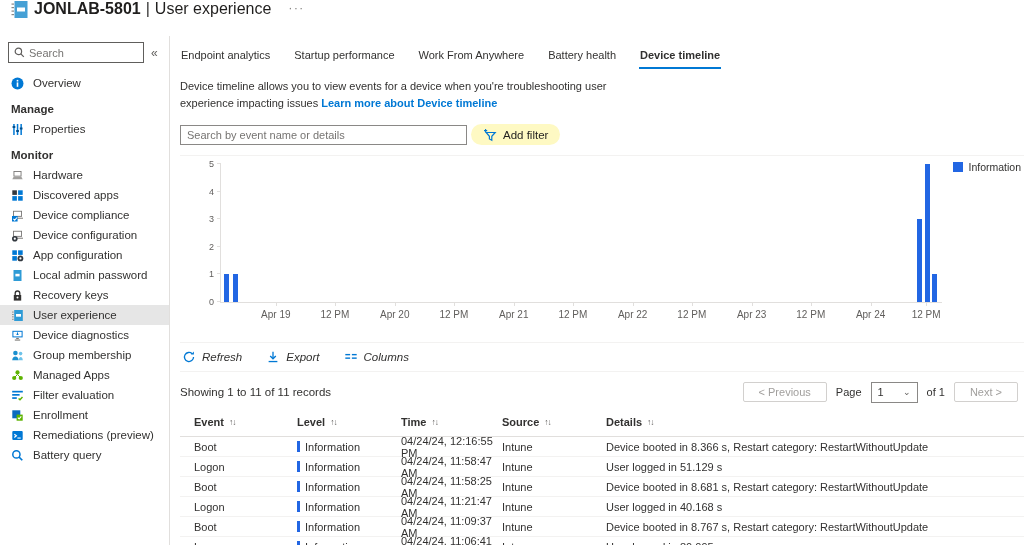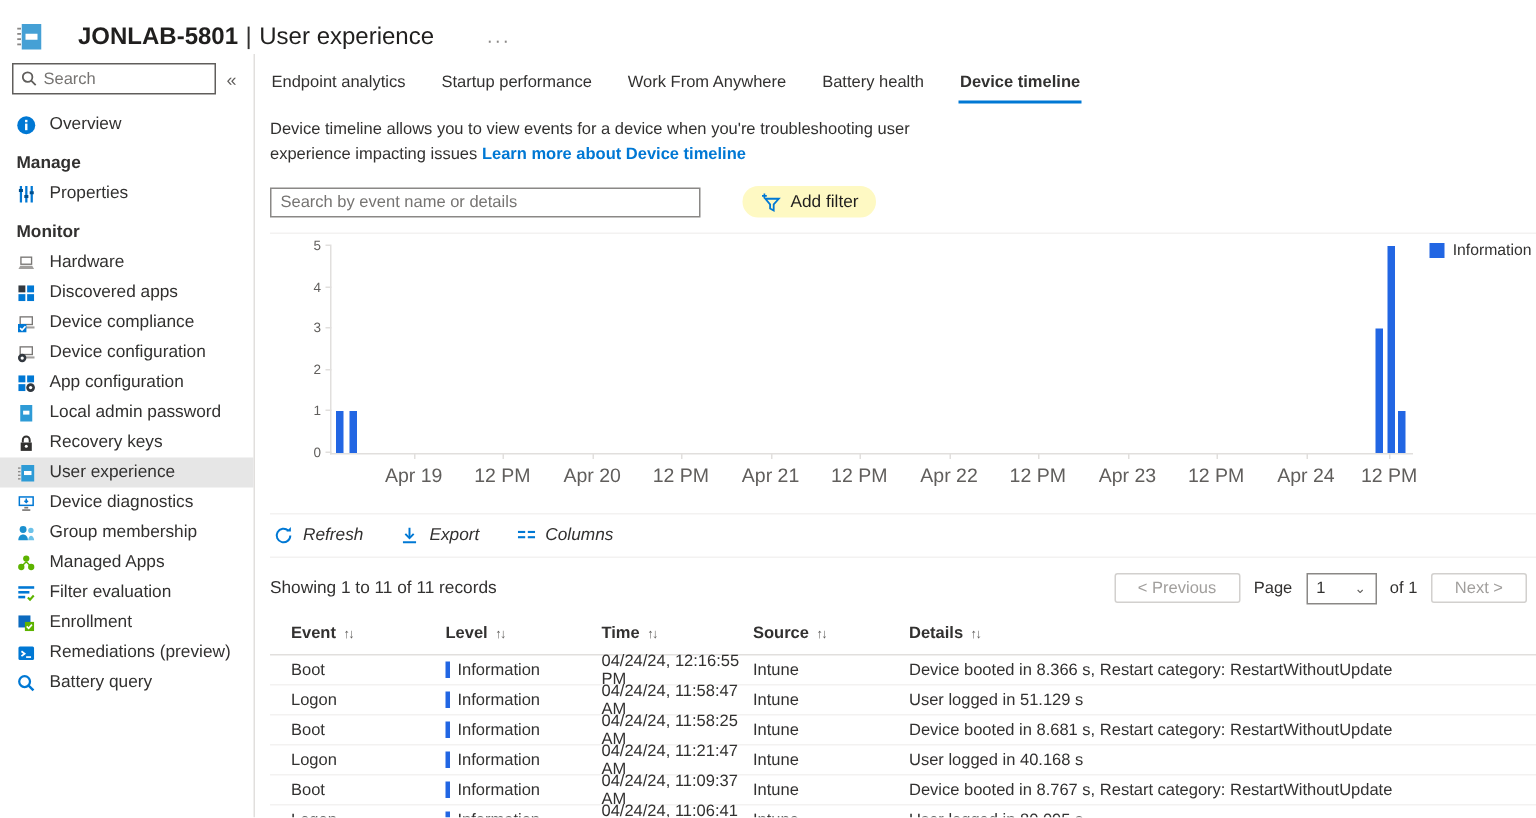--- a/index.html
+++ b/index.html
@@ -1,19 +1,19 @@
 <!DOCTYPE html>
 <html><head>
 <meta charset="utf-8">
 <style>
 * {box-sizing:border-box;margin:0;padding:0;}
 html,body {width:1024px;height:545px;overflow:hidden;}
 body {font-family:"Liberation Sans","DejaVu Sans",sans-serif;color:#323130;background:#fff;position:relative;font-size:12px;}
 
-.header {position:absolute;top:0;left:0;right:0;height:34px;display:flex;align-items:flex-end;gap:23px;padding-left:10px;}
+.header {position:absolute;top:0;left:0;right:0;height:34px;display:flex;align-items:flex-start;gap:5px;padding-left:10px;}
 .title-wrap {display:flex;align-items:baseline;gap:5px;}
 .title-device {font-size:16px;font-weight:700;color:#201f1e;}
 .title-sep {font-size:16px;font-weight:300;color:#323130;}
 .title-page {font-size:16px;font-weight:400;color:#201f1e;}
 .more {color:#8a8886;font-size:13px;letter-spacing:1px;margin-left:12px;cursor:pointer;}
 
 .sidebar {position:absolute;top:36px;left:0;width:170px;bottom:0;border-right:1px solid #e1dfdd;background:#fff;}
 .search-row {display:flex;align-items:center;gap:7px;padding:6px 4px 10px 8px;}
 .search-box {display:flex;align-items:center;width:136px;height:21px;border:1px solid #605e5c;background:#fff;padding:0 5px;gap:4px;}
 .search-box input {border:none;outline:none;width:100%;font-size:11px;font-family:inherit;color:#323130;}
@@ -24,31 +24,31 @@
 .nav-section {font-weight:700;font-size:11.5px;height:21px;display:flex;align-items:center;padding-left:11px;margin-top:5px;}
 .icon13 {width:13px;height:13px;display:inline-flex;flex:0 0 13px;}
 .icon13 svg {width:13px;height:13px;}
 
 .main {position:absolute;top:36px;left:171px;right:0;bottom:0;padding:10px 0 0 9px;overflow:hidden;}
 .tabs {display:flex;gap:22px;font-size:11px;}
 .tab {padding:3px 1px 6px;cursor:pointer;color:#323130;border-bottom:2px solid transparent;white-space:nowrap;}
 .tab.active {font-weight:700;border-bottom-color:#0078d4;}
 .desc {margin-top:9px;font-size:11px;line-height:1.5;max-width:430px;color:#323130;}
 .desc a {color:#0078d4;text-decoration:none;cursor:pointer;font-weight:bold;}
-.filter-row {margin-top:13px;display:flex;align-items:center;gap:28px;}
+.filter-row {margin-top:13px;display:flex;align-items:center;gap:4px;}
 .event-search {width:287px;height:20px;border:1px solid #8a8886;font-size:11px;padding:0 6px;font-family:inherit;color:#323130;outline:none;}
 .event-search::placeholder {color:#767472;}
 .add-filter {display:flex;align-items:center;gap:6px;background:#fef9c3;border:none;border-radius:11px;height:21px;padding:0 12px;font-size:11.5px;color:#201f1e;cursor:pointer;font-family:inherit;}
 
 .chart {position:relative;height:176px;margin-top:10px;border-top:1px solid #f3f2f1;}
 .plot {position:absolute;left:40px;right:82px;top:8px;bottom:28px;border-left:1px solid #e1dfdd;border-bottom:1px solid #e1dfdd;}
 .bar {position:absolute;bottom:0;width:5px;}
 .y-label {position:absolute;right:100%;margin-right:7px;font-size:9px;color:#605e5c;transform:translateY(50%);line-height:1;}
 .y-tick {position:absolute;left:-4px;width:4px;height:1px;background:#e1dfdd;}
-.x-label {position:absolute;top:100%;margin-top:8px;transform:translateX(-50%);font-size:13px;color:#605e5c;white-space:nowrap;line-height:1;}
+.x-label {position:absolute;top:100%;margin-top:8px;transform:translateX(-50%);font-size:10px;color:#605e5c;white-space:nowrap;line-height:1;}
 .x-tick {position:absolute;top:100%;width:1px;height:4px;background:#e1dfdd;}
 .legend {position:absolute;right:3px;top:5px;display:flex;align-items:center;gap:5px;font-size:10.5px;color:#323130;}
 .legend-swatch {width:10px;height:10px;display:inline-block;}
 
 .toolbar {margin-top:11px;display:flex;gap:24px;border-top:1px solid #f3f2f1;border-bottom:1px solid #f3f2f1;padding:7px 0 7px 2px;}
 .tool-btn {display:flex;align-items:center;gap:6px;background:none;border:none;font-size:11.5px;color:#323130;cursor:pointer;font-family:inherit;font-style:italic;}
 .tool-btn svg {width:14px;height:14px;}
 
 .records-row {margin-top:8px;display:flex;align-items:center;justify-content:space-between;padding-right:6px;height:24px;}
 .records {font-size:11.5px;}

